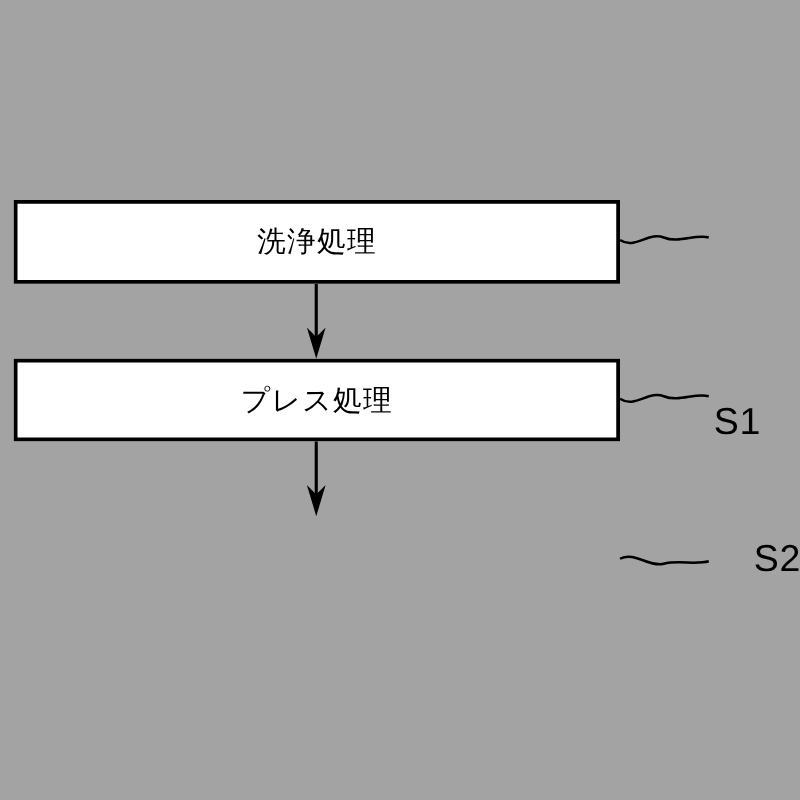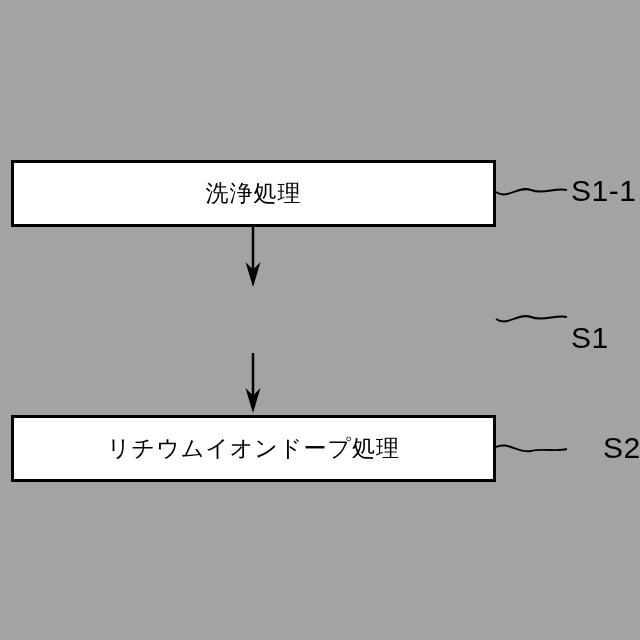--- a/index.html
+++ b/index.html
@@ -72,24 +72,23 @@
 
     <path d="M496 319 C508 327 519 312 531 317 C543 322 556 314 567 317" fill="none" stroke="#000000" stroke-width="2"></path>
 
     <path d="M496 447 C508 441 519 454 531 451 C543 448 556 452 567 449" fill="none" stroke="#000000" stroke-width="2"></path>
   </svg>
 
   <div class="flow-box" style="top:160px; height:67px;">
     <span class="step-label">洗浄処理</span>
   </div>
 
-
-  <div class="flow-box" style="top:415px; height:67px;">
-    <span class="step-label">リチウムイオンドープ処理</span>
+  <div class="flow-box" style="top:287px; height:66px;">
+    <span class="step-label">プレス処理</span>
   </div>
 
-  <div class="ref-label" style="top:176px;">S1-1</div>
+
 
   <div class="ref-label" style="top:303px;margin-top:20px;">S1</div>
 
   <div class="ref-label" style="top:433px;margin-left:32px;">S2</div>
 
 </div>
 
 </body></html>

